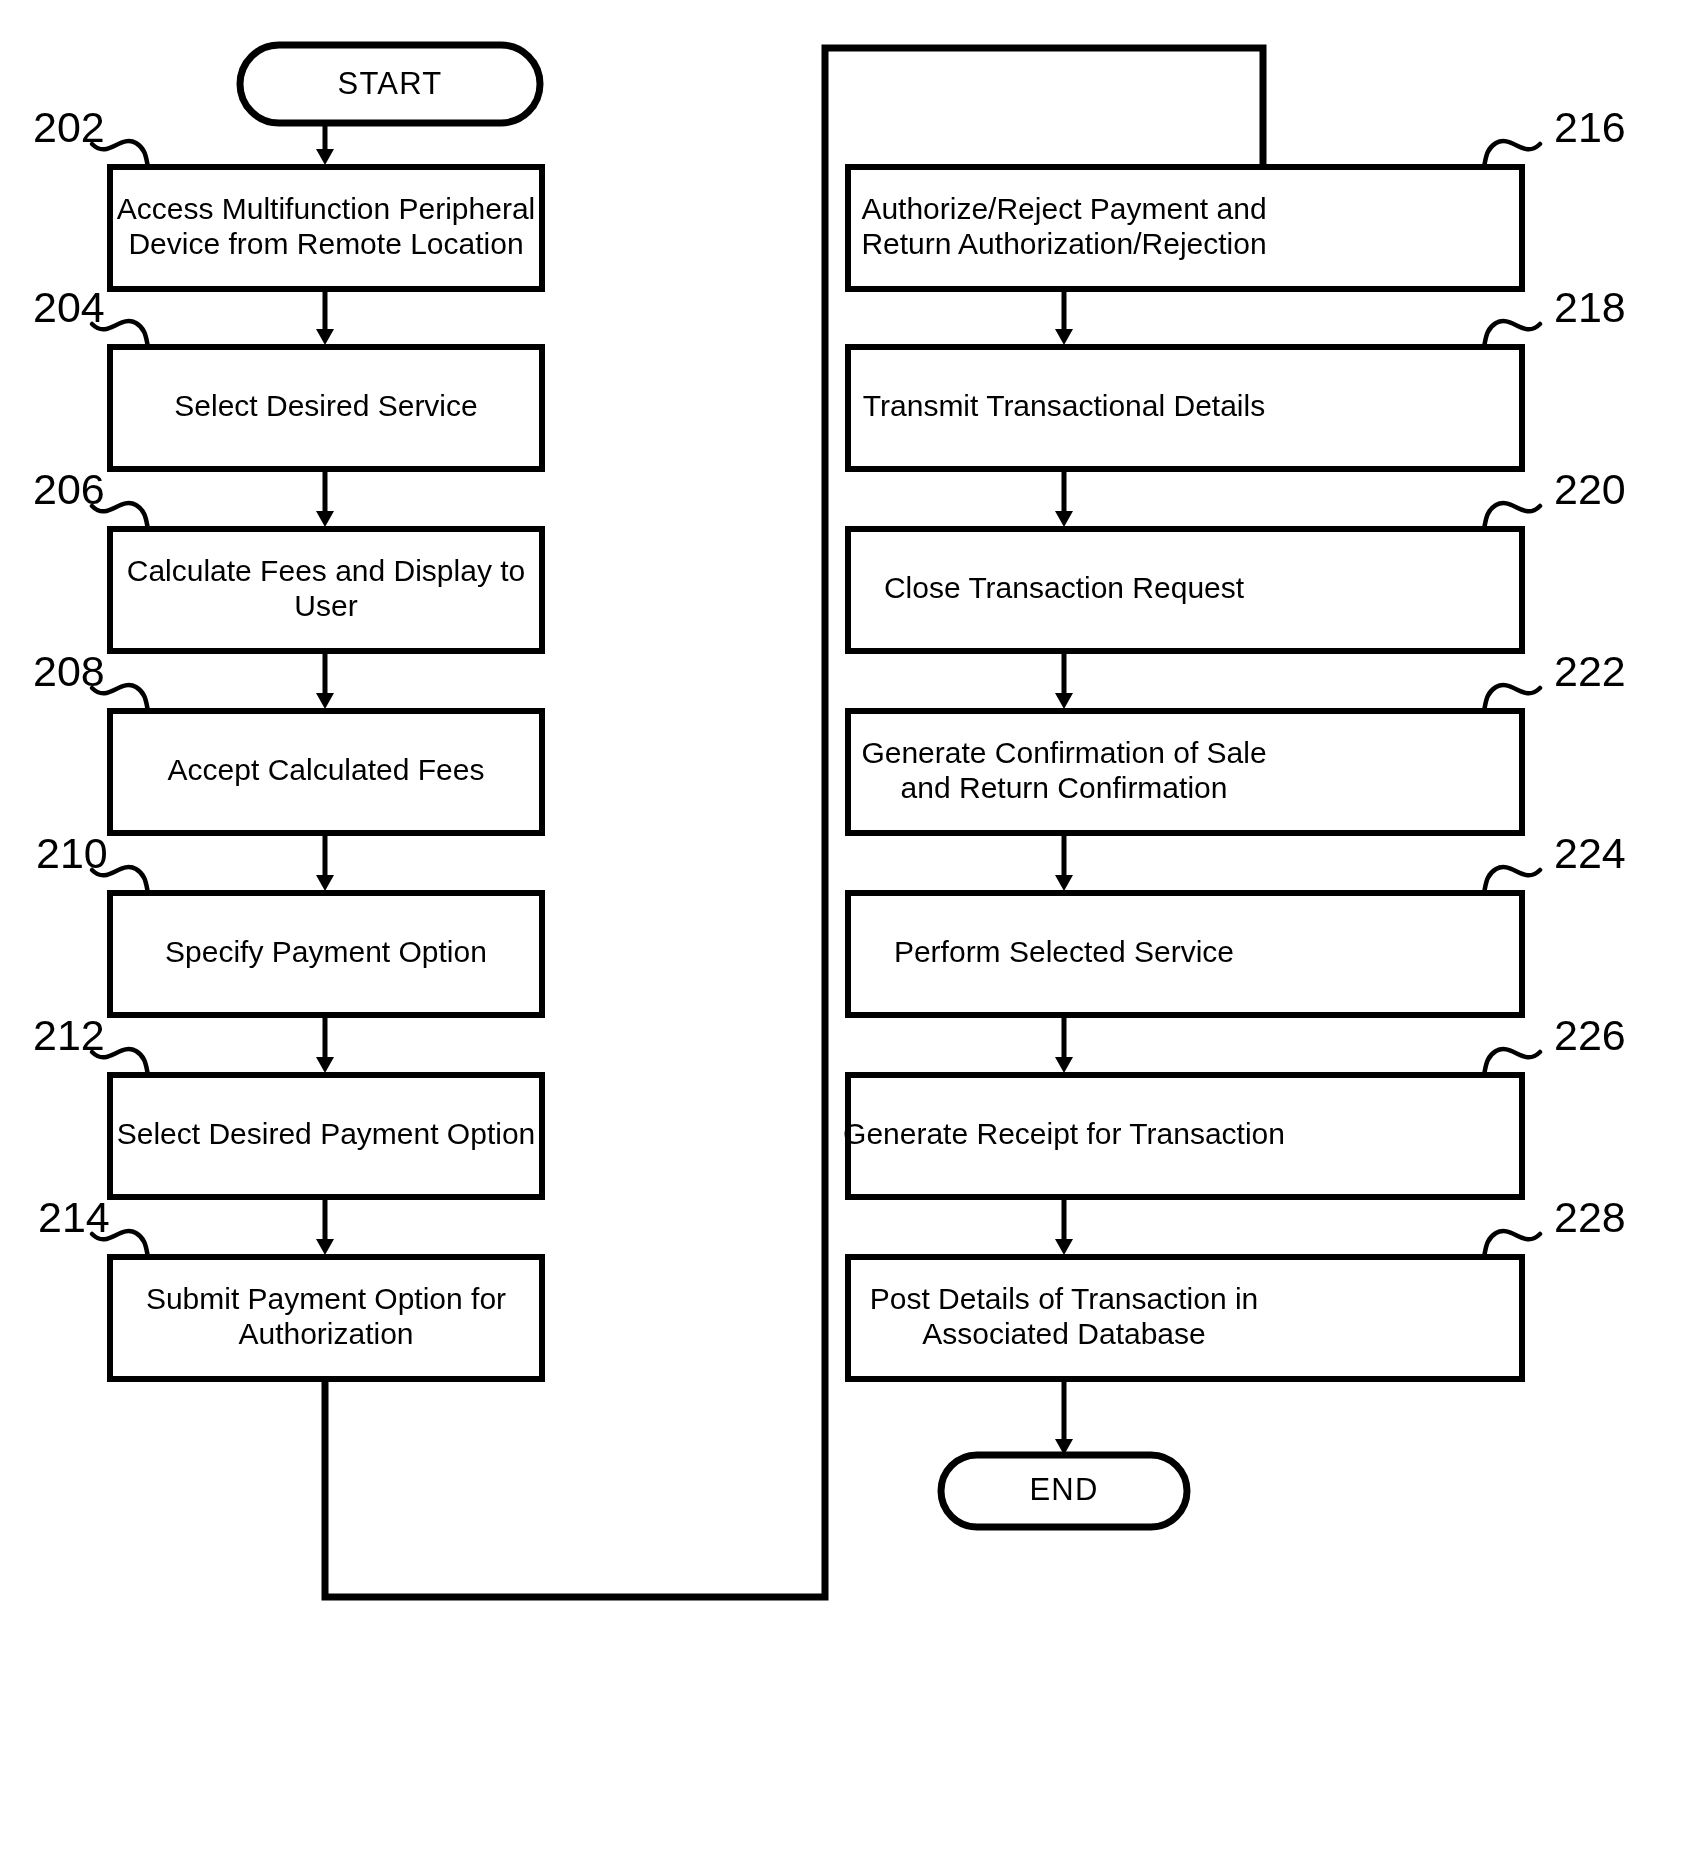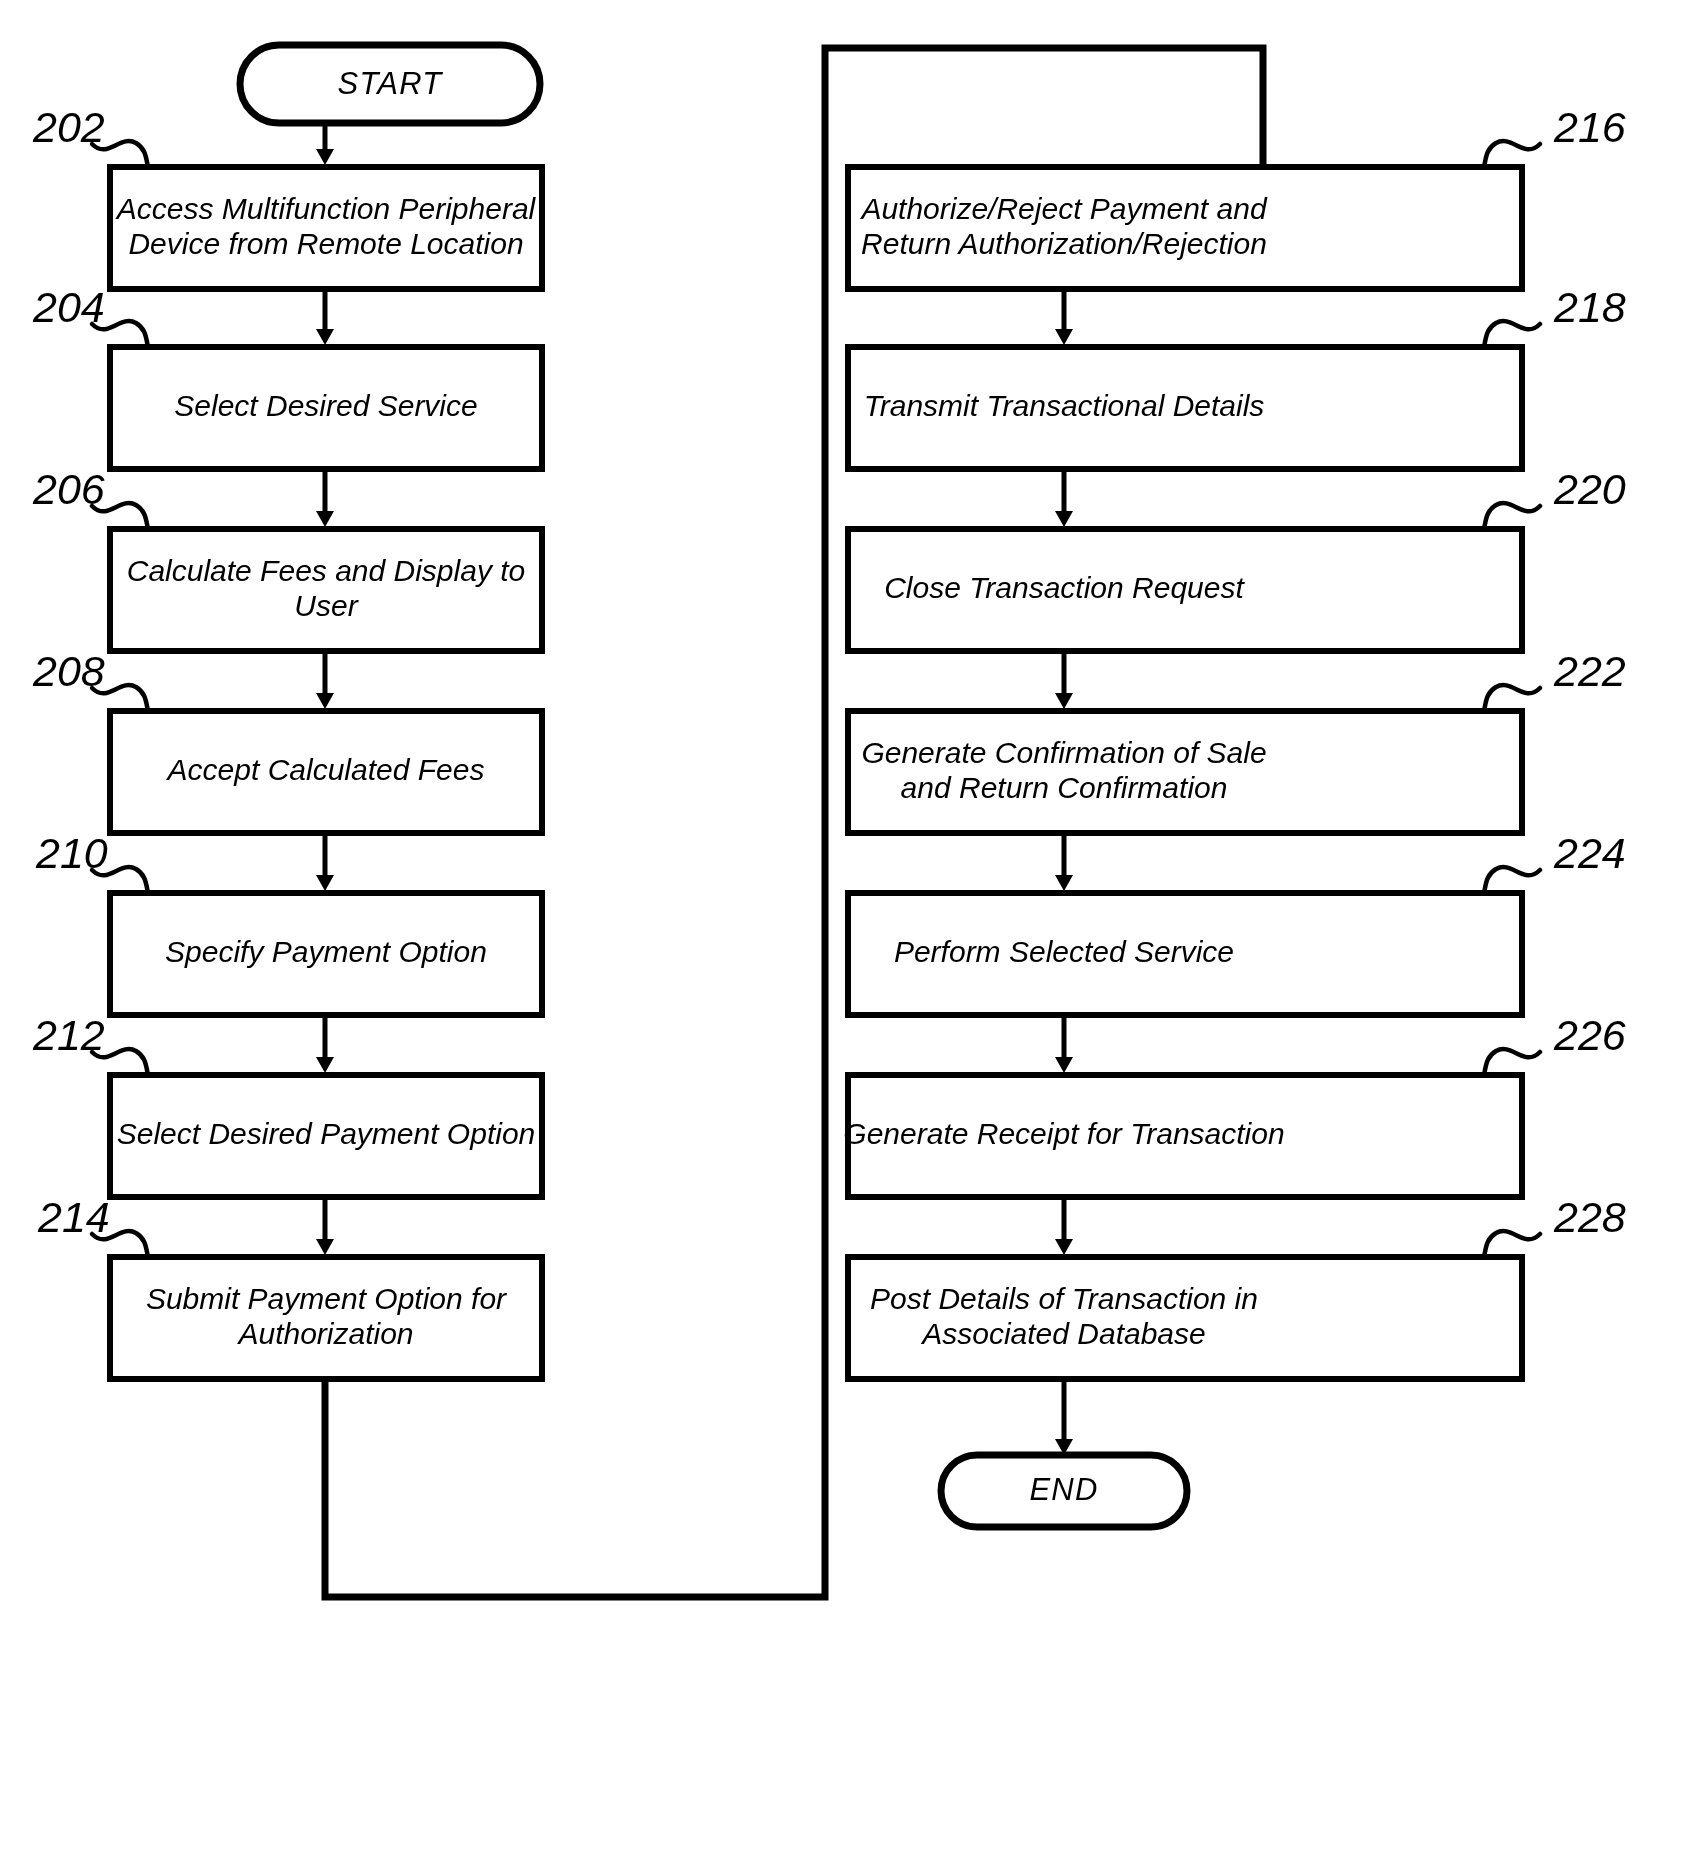--- a/index.html
+++ b/index.html
@@ -7,21 +7,20 @@
     padding: 0;
     background: #ffffff;
   }
   #sheet {
     position: relative;
     width: 1681px;
     height: 1865px;
     background: #ffffff;
     overflow: hidden;
     font-family: "Liberation Sans", sans-serif;
-    font-style: italic;
   }
   svg#flow {
     position: absolute;
     left: 0;
     top: 0;
     width: 1681px;
     height: 1865px;
   }
   .node-rect {
     fill: #ffffff;

